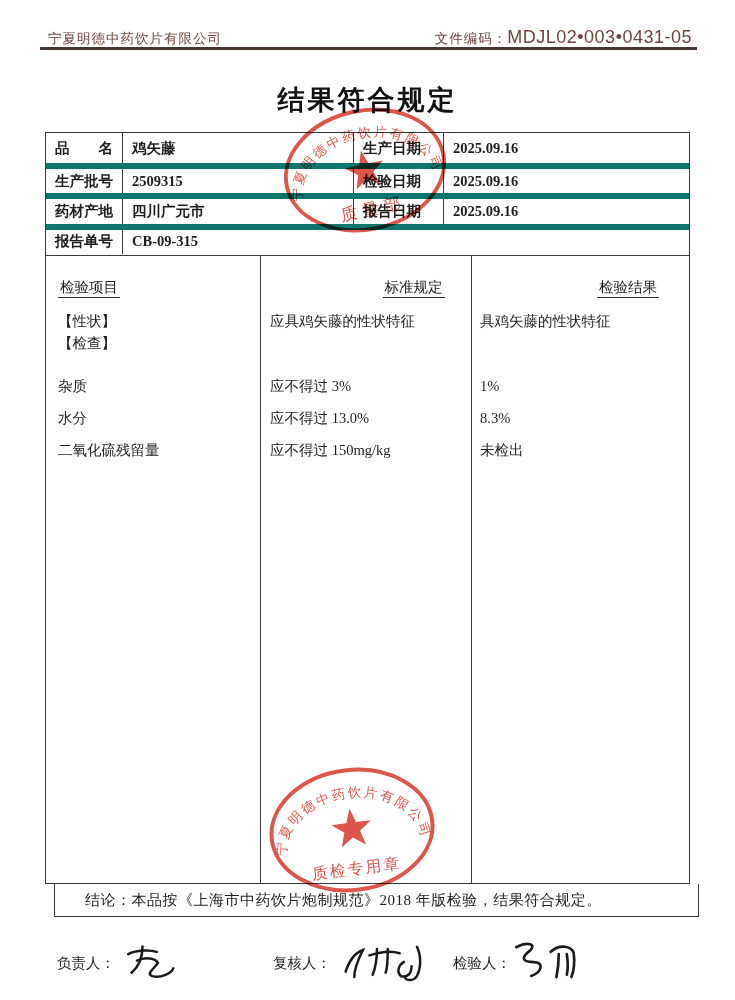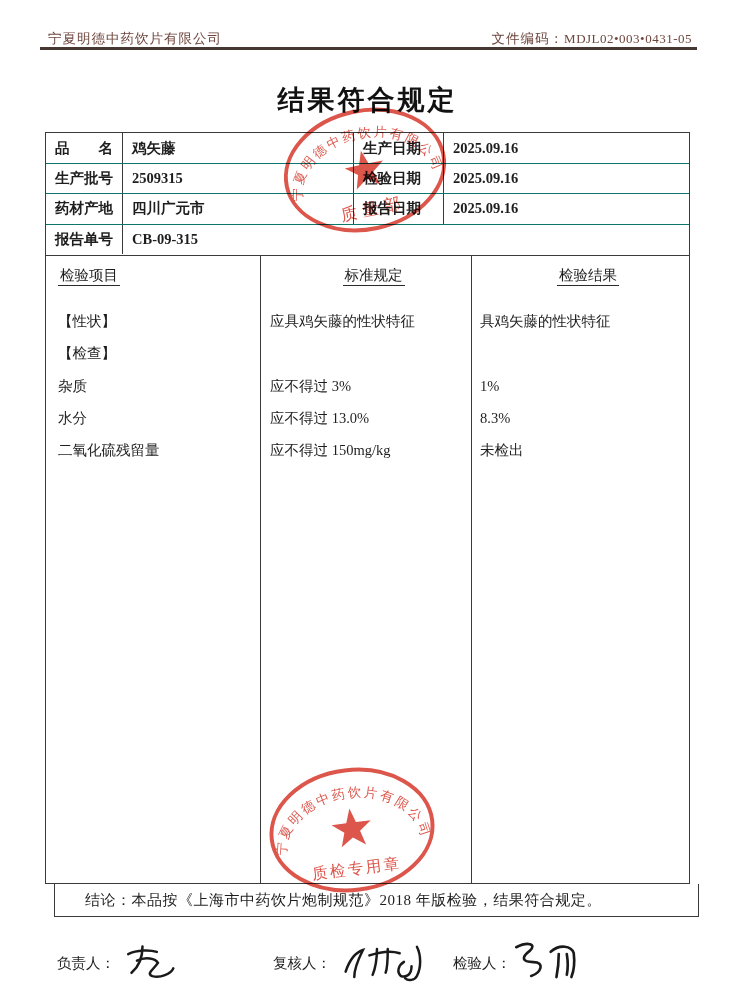--- a/index.html
+++ b/index.html
@@ -6,51 +6,51 @@
   body{
     width:735px;height:1000px;position:relative;overflow:hidden;
     background:#ffffff;
     font-family:"Liberation Serif","DejaVu Serif",serif;
     color:#1e1e1e;
   }
   
   .doc-header{position:absolute;left:48px;right:43px;top:28px;height:20px;
     display:flex;justify-content:space-between;align-items:flex-end;
     font-size:13.5px;color:#6e453e;letter-spacing:1px;}
-  .doc-header .code{letter-spacing:.5px;font-family:Liberation Serif, serif;font-size:13px;}
+  .doc-header .code{letter-spacing:.5px;font-family:Liberation Sans, sans-serif;font-size:18px;}
   .header-rule{position:absolute;left:40px;width:657px;top:47px;height:2.5px;background:#473732;}
   
   .doc-title{position:absolute;left:0;right:0;top:82px;text-align:center;
     font-size:27px;font-weight:bold;letter-spacing:3px;color:#111;}
   
   .info-table{position:absolute;left:45px;top:132px;width:645px;height:124px;
     border:1.5px solid #3a3a3a;box-sizing:border-box;font-size:14.5px;font-weight:bold;}
-  .info-row{display:flex;height:30.2px;box-sizing:border-box;border-top:1px solid #0f766e;}
+  .info-row{display:flex;height:30.2px;box-sizing:border-box;border-top:6px solid #0f766e;}
   .info-row:first-child{border-top:none;}
   .info-cell{box-sizing:border-box;display:flex;align-items:center;padding-left:9px;
     border-left:1px solid #3a3a3a;overflow:hidden;white-space:nowrap;}
   .info-cell.first{border-left:none;width:76px;}
   .info-cell.val1{width:231px;}
   .info-cell.lab2{width:90px;}
   .info-cell.val2{flex:1;}
   .info-cell.valwide{flex:1;}
   
   .detail-table{position:absolute;left:45px;top:256px;width:645px;height:628px;
     border:1.5px solid #3a3a3a;border-top:none;box-sizing:border-box;font-size:14.5px;}
   .vline{position:absolute;top:0;bottom:0;width:1px;background:#3a3a3a;}
   .vline.v1{left:214px;} .vline.v2{left:425px;}
   .d-row{position:absolute;left:0;right:0;display:flex;height:22px;line-height:22px;}
   .d-c1{width:214px;box-sizing:border-box;padding-left:12px;}
   .d-c2{width:211px;box-sizing:border-box;padding-left:10px;}
   .d-c3{flex:1;box-sizing:border-box;padding-left:9px;}
-  .d-head{top:8px;}
+  .d-head{top:20px;gap:40px;}
   .d-head .d-c1{padding-left:12px;}
   .d-head .d-c2,.d-head .d-c3{text-align:center;padding-left:16px;}
   .d-head span{border-bottom:1px solid #2a2a2a;padding:0 2px 2px 2px;}
-  .r0{top:54px;} .r1{top:86px;} .r2{top:119px;} .r3{top:151px;} .r4{top:183px;}
+  .r0{top:54px;} .r1{top:76px;} .r2{top:119px;} .r3{top:151px;} .r4{top:183px;}
   
   .conclusion-row{position:absolute;left:45px;top:884px;width:645px;height:33px;
     border:1.5px solid #3a3a3a;border-top:none;box-sizing:border-box;
     display:flex;align-items:center;padding-left:30px;font-size:15px;letter-spacing:.5px;margin-left:9px;}
   
   .sign-row{position:absolute;left:45px;top:940px;width:645px;height:50px;font-size:14.5px;}
   .sig-label{position:absolute;top:14px;}
   .lab-resp{left:12px;} .lab-review{left:228px;} .lab-inspect{left:408px;}
   .sig-svg{position:absolute;}
   .sig1{left:68px;top:2px;} .sig2{left:292px;top:0px;} .sig3{left:462px;top:-4px;}

